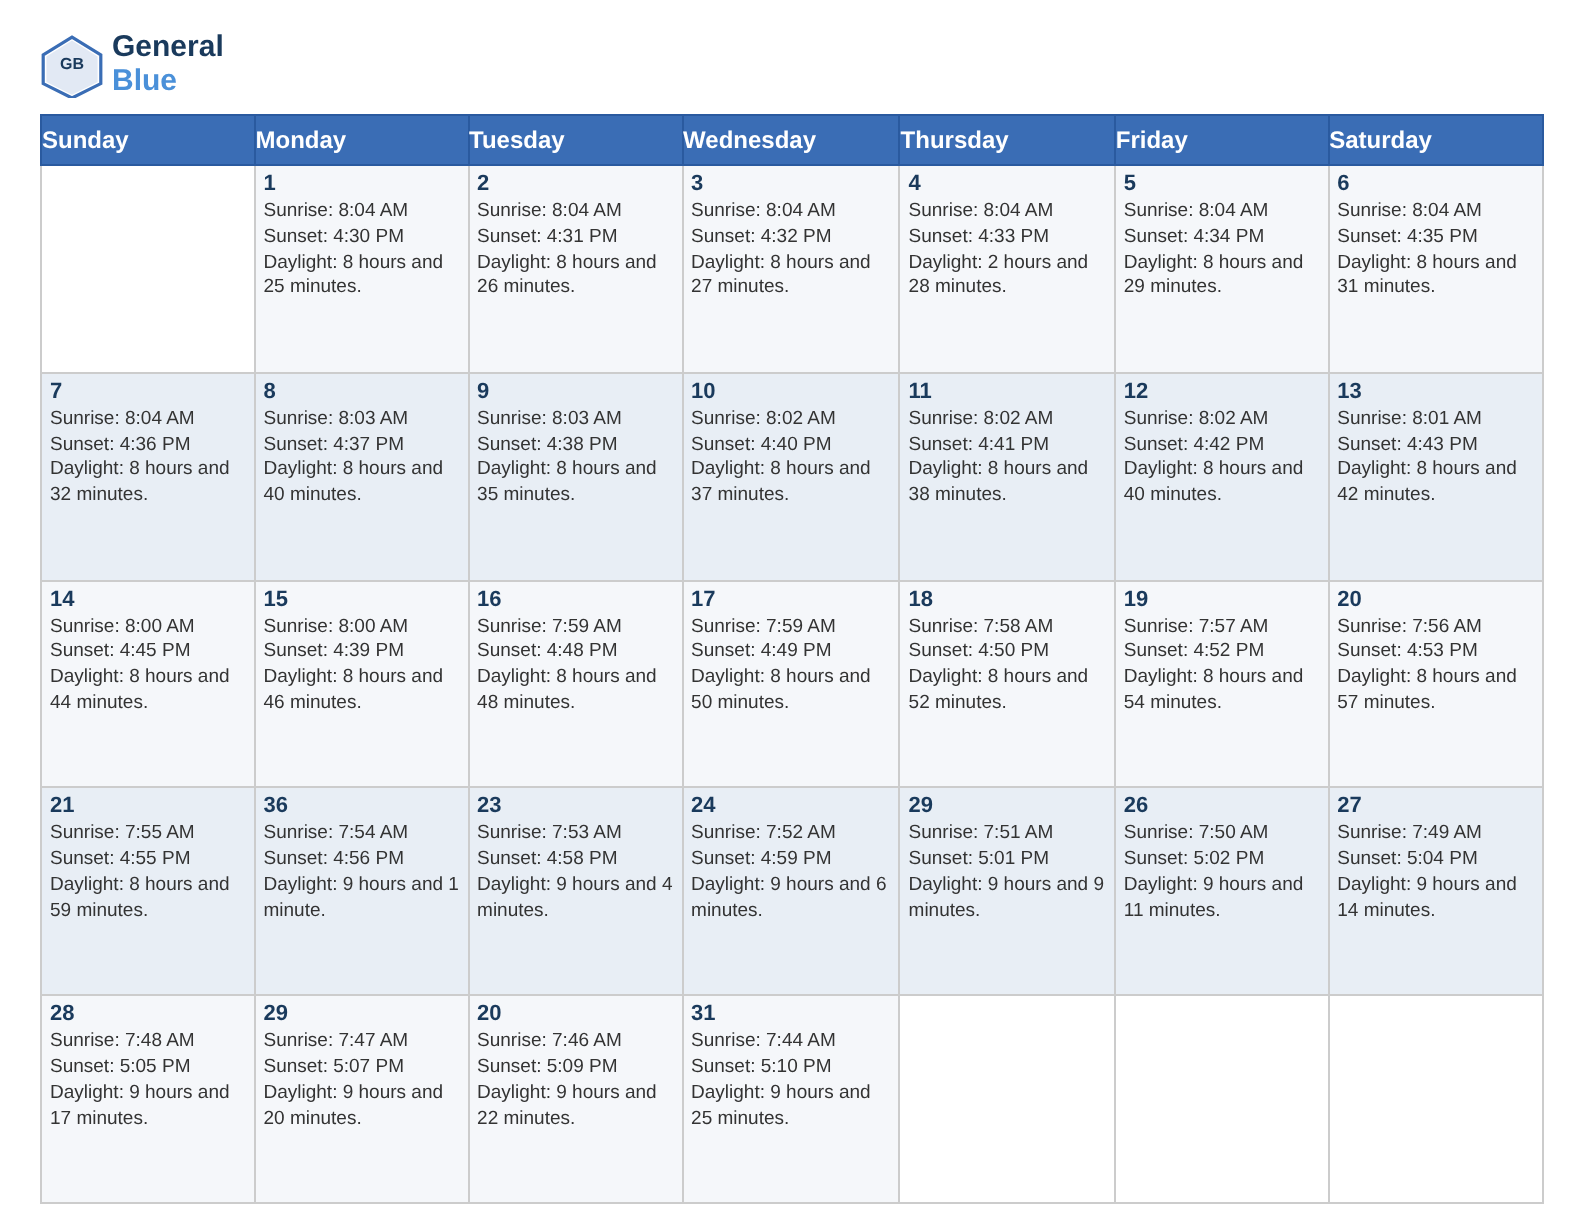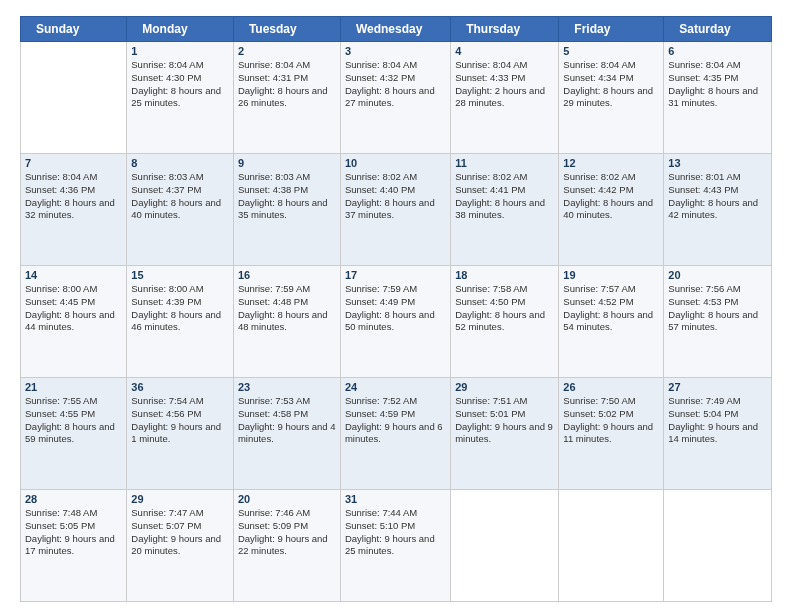--- a/index.html
+++ b/index.html
@@ -47,21 +47,21 @@
     }
     .calendar {
       flex: 1;
       border-collapse: collapse;
       width: 100%;
       font-size: 10px;
     }
     .calendar thead th {
       background-color: #3a6db5;
       color: #fff;
-      padding: 5px 15px;
+      padding: 5px 0;
       text-align: left;
       font-size: 12px;
       font-weight: bold;
       border: 1px solid #2a5a9f;
     }
     .calendar tbody td {
       border: 1px solid #ccc;
       vertical-align: top;
       padding: 3px 4px;
       width: 113px;
@@ -88,20 +88,37 @@
       line-height: 1.35;
     }
     .empty-cell {
       background: #fff !important;
     }
   </style>
 </head>
 <body>
 
 <div class="page">
+  <div class="header">
+    <div class="logo">
+      <svg class="logo-icon" viewBox="0 0 40 40">
+        <polygon points="20,4 36,14 36,30 20,38 4,30 4,14" fill="#3a6db5" opacity="0.15"></polygon>
+        <polygon points="20,2 38,13 38,31 20,40 2,31 2,13" fill="none" stroke="#3a6db5" stroke-width="2"></polygon>
+        <text x="20" y="22" text-anchor="middle" font-size="10" font-weight="bold" fill="#1a3a5c">GB</text>
+      </svg>
+      <div>
+        <div style="font-size:15px;font-weight:bold;color:#1a3a5c;line-height:1.1;">General</div>
+        <div style="font-size:15px;font-weight:bold;color:#4a90d9;line-height:1.1;">Blue</div>
+      </div>
+    </div>
+    <div class="title-block">
+      <div class="month-title"></div>
+      <div class="subtitle"></div>
+    </div>
+  </div>
 
   <table class="calendar">
     <thead>
       <tr>
         <th>Sunday</th>
         <th>Monday</th>
         <th>Tuesday</th>
         <th>Wednesday</th>
         <th>Thursday</th>
         <th>Friday</th>

